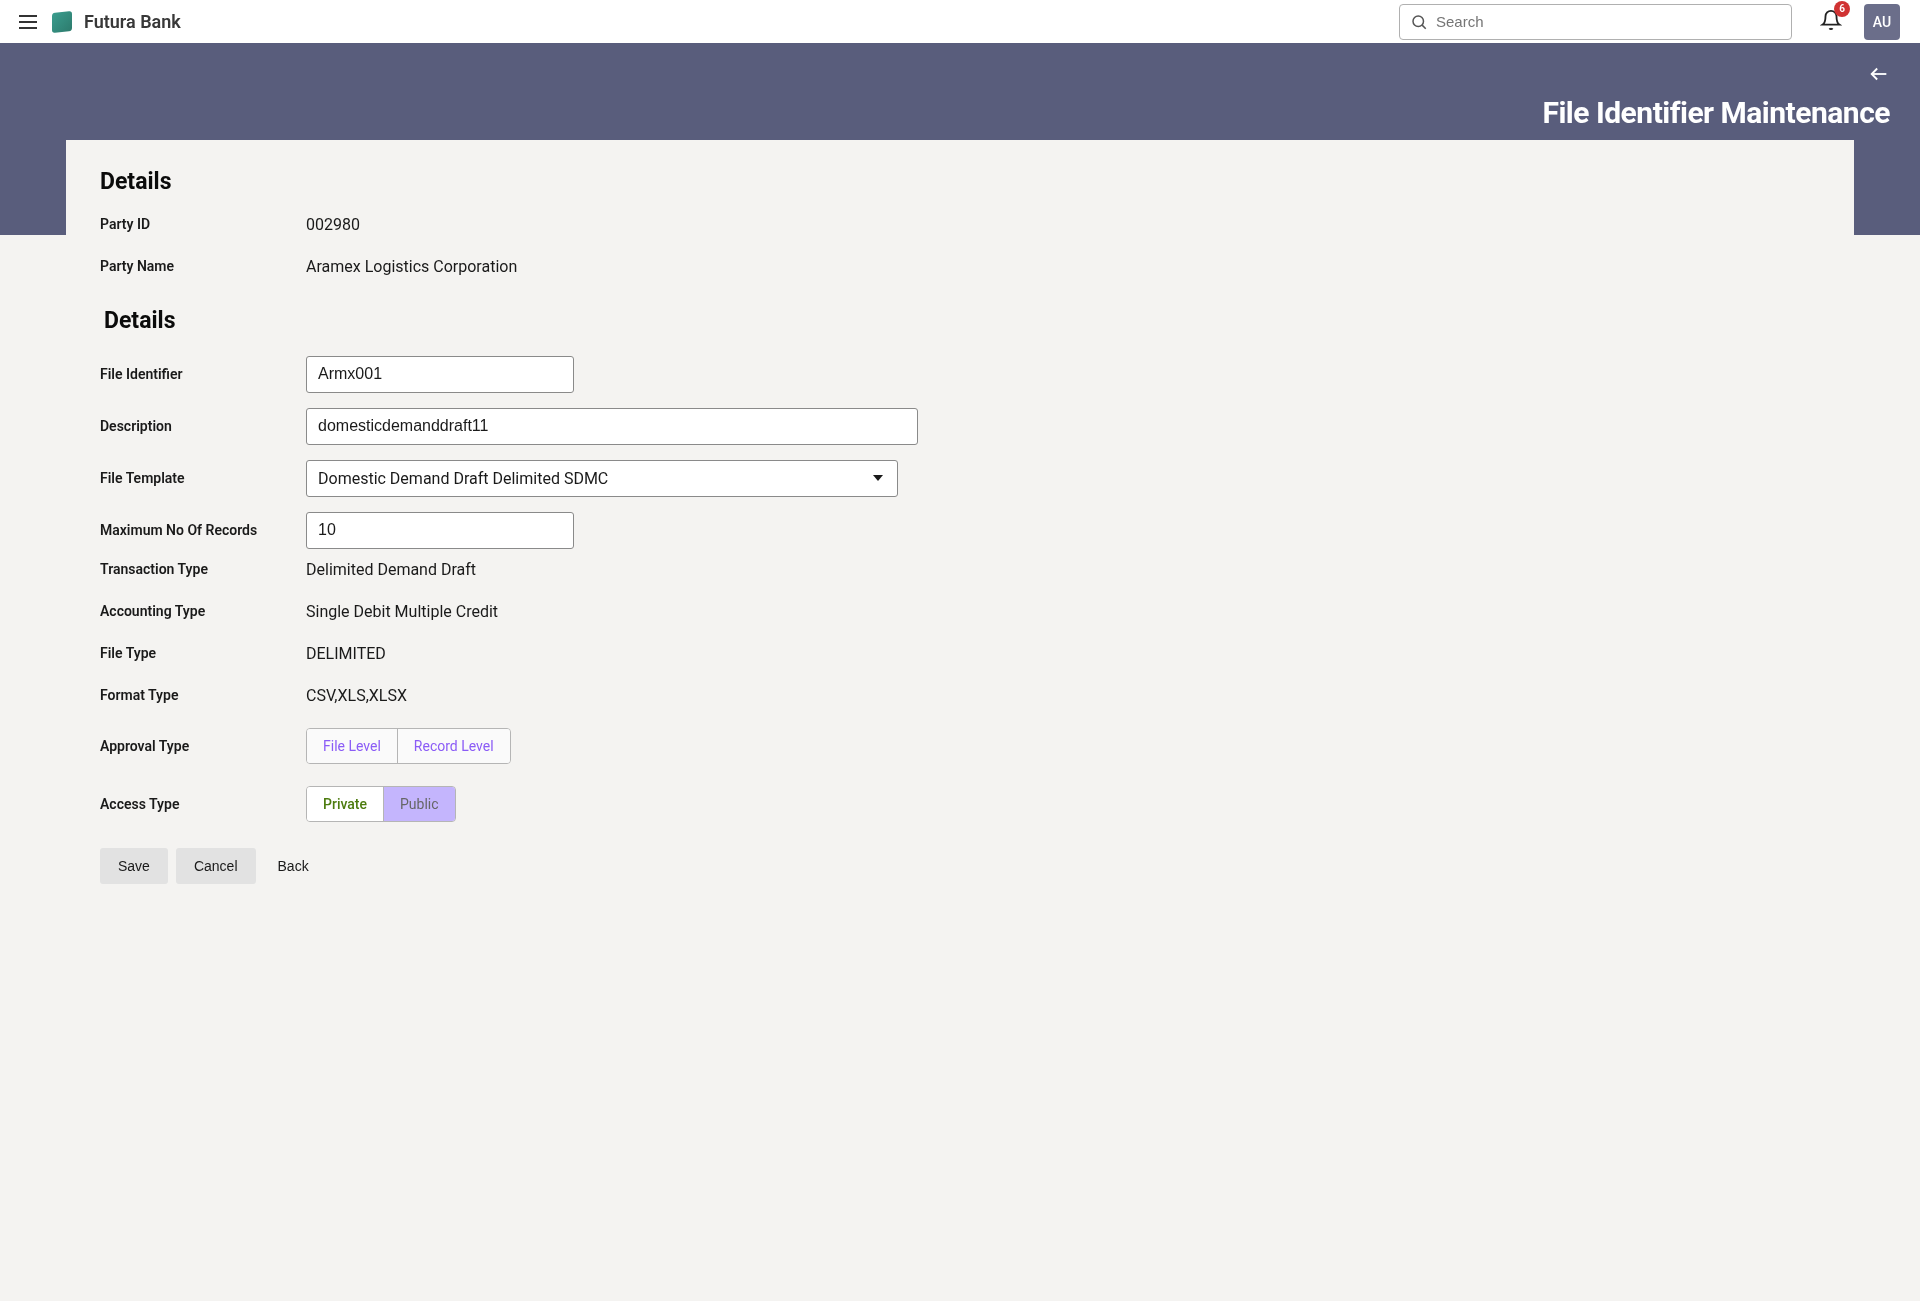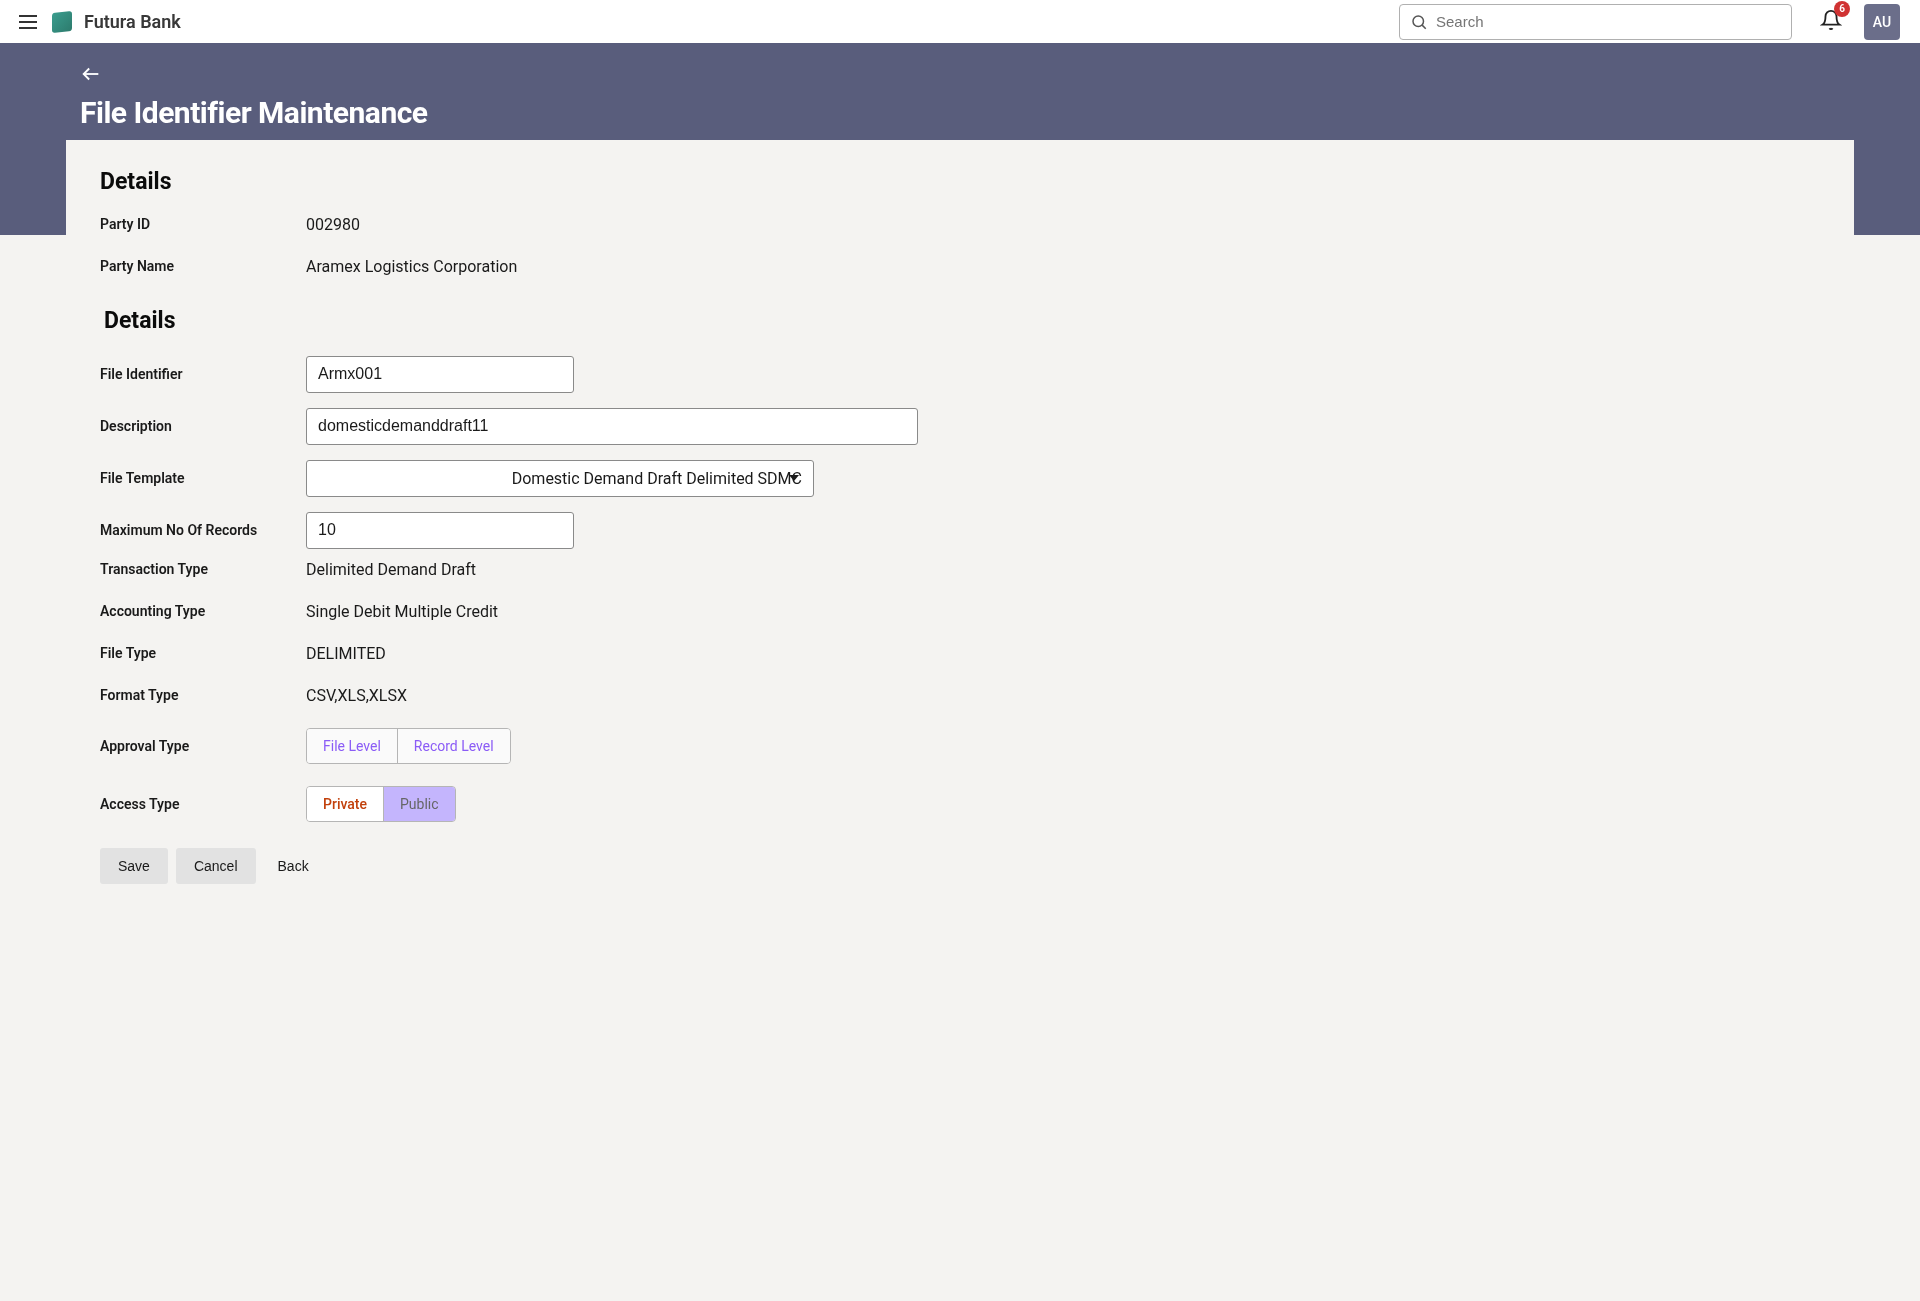--- a/index.html
+++ b/index.html
@@ -54,20 +54,21 @@
   font-size: 14px; font-weight: 500; cursor: pointer;
 }
 
 
 .banner {
   position: relative;
   background: #595d7c;
   min-height: 192px;
   padding: 20px 30px 0 80px;
   color: #fff;
+  text-align: right;
 }
 .back-arrow { width: 22px; height: 22px; stroke: #fff; cursor: pointer; }
 .banner h1 { font-size: 30px; font-weight: 700; margin-top: 6px; letter-spacing: -0.5px; }
 .stripe {
   position: absolute;
   top: 128px; left: 66px; right: 66px; height: 12px;
   background:
     repeating-linear-gradient(100deg,
       #a9b5d6 0 40px,
       #5d6790 40px 66px,
@@ -107,37 +108,37 @@
 
 .input-text {
   height: 37px; border: 1px solid #8a8a8a; border-radius: 3px;
   background: #fff; padding: 0 11px; font-size: 16px; color: #1a1a1a;
   outline: none;
 }
 .input-text.small { width: 268px; }
 .input-text.large { width: 612px; }
 
 .select-wrap {
-  position: relative; width: 508px; height: 37px;
+  position: relative; width: 592px; height: 37px;
   border: 1px solid #8a8a8a; border-radius: 3px; background: #fff;
-  display: flex; align-items: center; padding: 0 11px; cursor: pointer; justify-content: flex-end;
+  display: flex; align-items: center; padding: 0 11px; cursor: pointer;
 }
 .select-wrap span { font-size: 16px; color: #1a1a1a; }
 .select-wrap svg { position: absolute; right: 14px; width: 10px; height: 10px; fill: #1a1a1a; }
 
 .toggle-group {
   display: inline-flex; border: 1px solid #b5b5b5; border-radius: 4px; overflow: hidden;
 }
 .toggle-btn {
   padding: 9px 16px; font-size: 14px; color: #1a1a1a; background: #fff; cursor: pointer;
 }
 .toggle-btn + .toggle-btn { border-left: 1px solid #b5b5b5; }
 .toggle-btn.disabled { background: #fafafa; color: #999; cursor: default; }
 .toggle-group.disabled .toggle-btn { color: #8b5cf6; background: #fafafa; }
-.toggle-btn.selected { background: #fff; color: #c2410c; font-weight: 500; }
+.toggle-btn.selected { background: #fff; color: #4d7c0f; font-weight: 500; }
 .toggle-btn.unselected-grey { background: #c4b5fd; color: #666; }
 
 .actions { margin-top: 26px; display: flex; gap: 8px; align-items: center; }
 .btn {
   padding: 10px 18px; font-size: 14px; border-radius: 3px; cursor: pointer;
   background: #e2e2e2; color: #1a1a1a; border: none;
 }
 .btn.ghost { background: transparent; color: #1a1a1a; padding: 10px 14px; }
 
 .gap-after { margin-bottom: 26px; }

